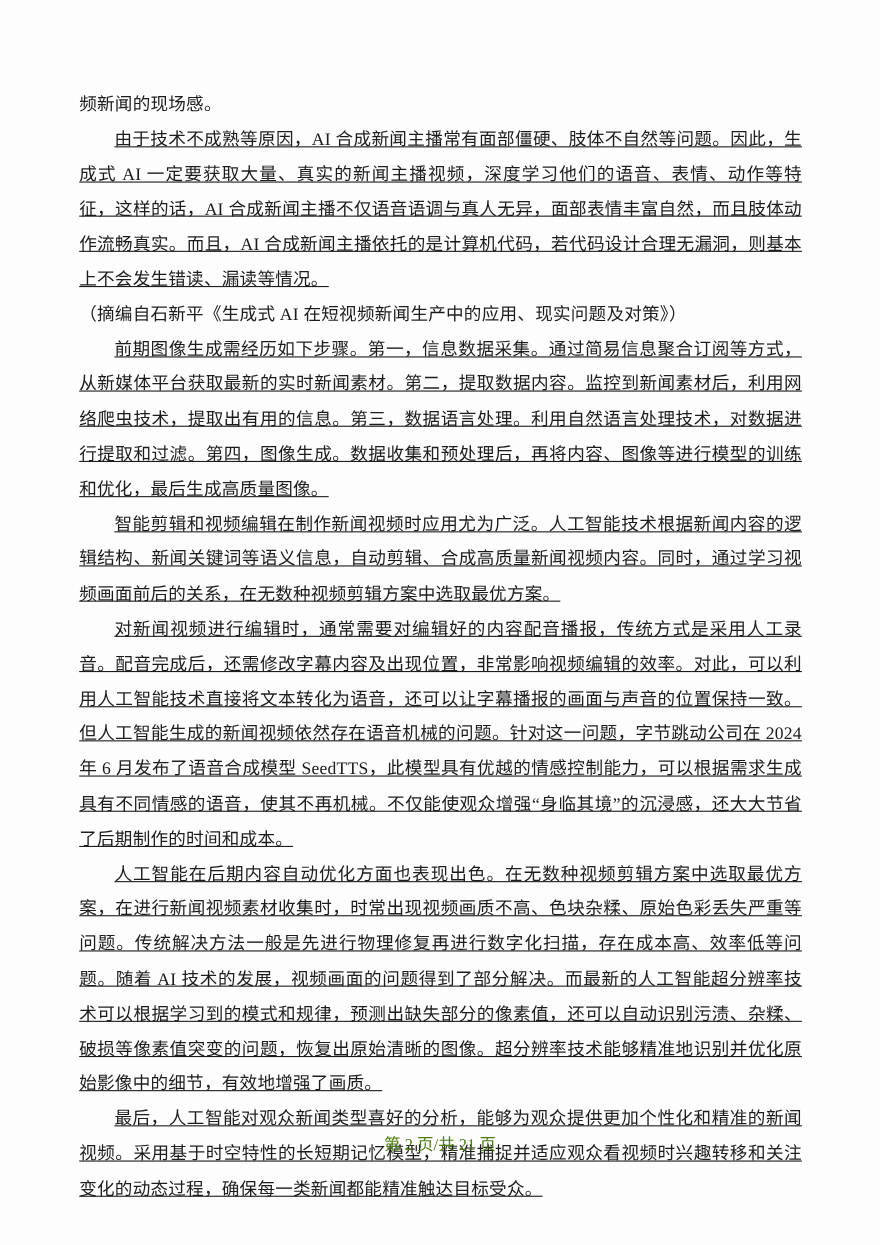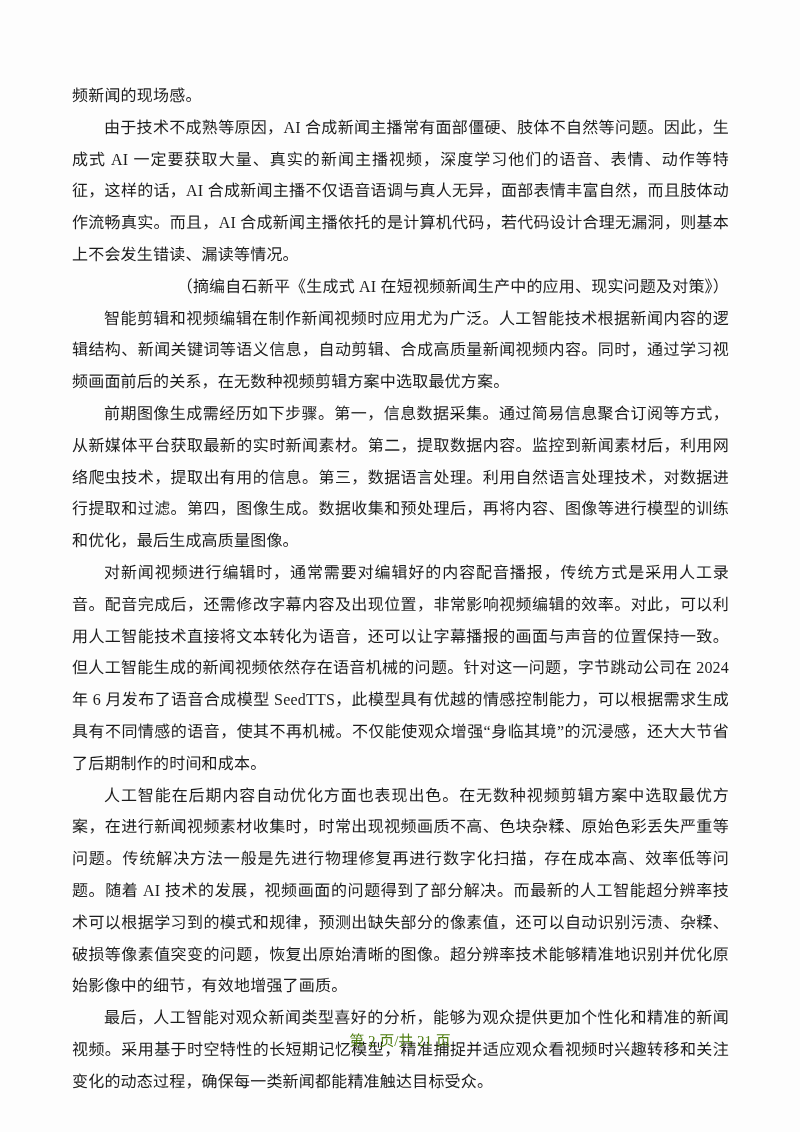--- a/index.html
+++ b/index.html
@@ -29,23 +29,24 @@
     padding: 0;
     font-size: 16px;
     line-height: 31.8px;
     color: #1c1c1c;
     text-align: justify;
     text-justify: inter-ideograph;
     letter-spacing: 0.2px;
   }
   .page p.indent {
     text-indent: 2em;
+    text-decoration: underline;
   }
   .page p.attribution {
-    text-align: right;
+    text-align: left;
     text-indent: 0;
   }
   .footer {
     position: absolute;
     left: 0;
     top: 1029px;
     width: 800px;
     text-align: center;
     font-size: 15px;
     line-height: 24px;
@@ -57,23 +58,23 @@
 
 <div class="page">
   <p class="continuation">频新闻的现场感。</p>
 
   <p class="indent">由于技术不成熟等原因，AI 合成新闻主播常有面部僵硬、肢体不自然等问题。因此，生成式 AI 一定要获取大量、真实的新闻主播视频，深度学习他们的语音、表情、动作等特征，这样的话，AI 合成新闻主播不仅语音语调与真人无异，面部表情丰富自然，而且肢体动作流畅真实。而且，AI 合成新闻主播依托的是计算机代码，若代码设计合理无漏洞，则基本上不会发生错读、漏读等情况。</p>
 
   <p class="attribution">（摘编自石新平《生成式 AI 在短视频新闻生产中的应用、现实问题及对策》）</p>
 
 
 
+  <p class="indent">前期图像生成需经历如下步骤。第一，信息数据采集。通过简易信息聚合订阅等方式，从新媒体平台获取最新的实时新闻素材。第二，提取数据内容。监控到新闻素材后，利用网络爬虫技术，提取出有用的信息。第三，数据语言处理。利用自然语言处理技术，对数据进行提取和过滤。第四，图像生成。数据收集和预处理后，再将内容、图像等进行模型的训练和优化，最后生成高质量图像。</p>
+
   <p class="indent">智能剪辑和视频编辑在制作新闻视频时应用尤为广泛。人工智能技术根据新闻内容的逻辑结构、新闻关键词等语义信息，自动剪辑、合成高质量新闻视频内容。同时，通过学习视频画面前后的关系，在无数种视频剪辑方案中选取最优方案。</p>
-
-  <p class="indent">前期图像生成需经历如下步骤。第一，信息数据采集。通过简易信息聚合订阅等方式，从新媒体平台获取最新的实时新闻素材。第二，提取数据内容。监控到新闻素材后，利用网络爬虫技术，提取出有用的信息。第三，数据语言处理。利用自然语言处理技术，对数据进行提取和过滤。第四，图像生成。数据收集和预处理后，再将内容、图像等进行模型的训练和优化，最后生成高质量图像。</p>
 
   <p class="indent">对新闻视频进行编辑时，通常需要对编辑好的内容配音播报，传统方式是采用人工录音。配音完成后，还需修改字幕内容及出现位置，非常影响视频编辑的效率。对此，可以利用人工智能技术直接将文本转化为语音，还可以让字幕播报的画面与声音的位置保持一致。但人工智能生成的新闻视频依然存在语音机械的问题。针对这一问题，字节跳动公司在 2024 年 6 月发布了语音合成模型 SeedTTS，此模型具有优越的情感控制能力，可以根据需求生成具有不同情感的语音，使其不再机械。不仅能使观众增强“身临其境”的沉浸感，还大大节省了后期制作的时间和成本。</p>
 
   <p class="indent">人工智能在后期内容自动优化方面也表现出色。在无数种视频剪辑方案中选取最优方案，在进行新闻视频素材收集时，时常出现视频画质不高、色块杂糅、原始色彩丢失严重等问题。传统解决方法一般是先进行物理修复再进行数字化扫描，存在成本高、效率低等问题。随着 AI 技术的发展，视频画面的问题得到了部分解决。而最新的人工智能超分辨率技术可以根据学习到的模式和规律，预测出缺失部分的像素值，还可以自动识别污渍、杂糅、破损等像素值突变的问题，恢复出原始清晰的图像。超分辨率技术能够精准地识别并优化原始影像中的细节，有效地增强了画质。</p>
 
   <p class="indent">最后，人工智能对观众新闻类型喜好的分析，能够为观众提供更加个性化和精准的新闻视频。采用基于时空特性的长短期记忆模型，精准捕捉并适应观众看视频时兴趣转移和关注变化的动态过程，确保每一类新闻都能精准触达目标受众。</p>
 </div>
 
 <div class="footer">第 2 页/共 21 页</div>
 

